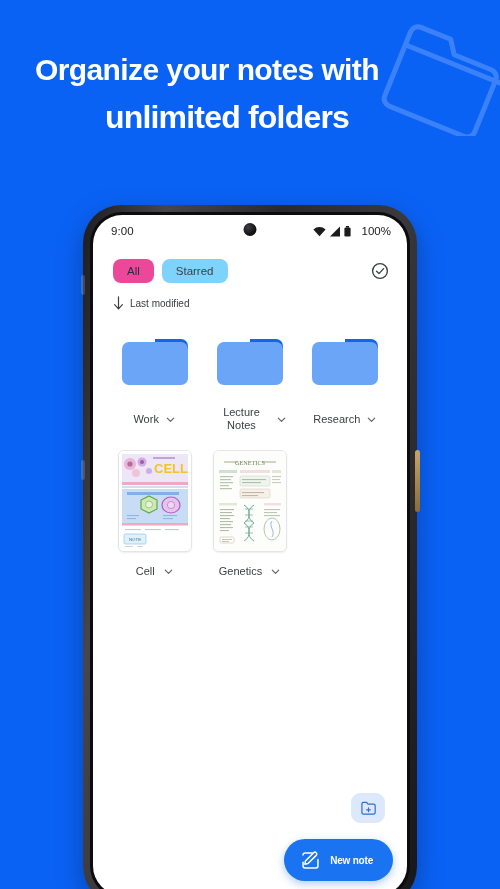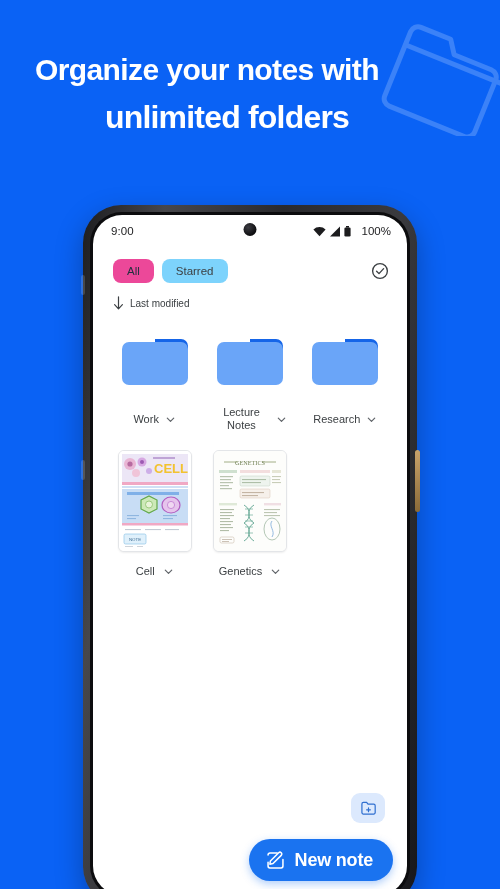--- a/index.html
+++ b/index.html
@@ -112,21 +112,21 @@
   
   .new-folder-btn{
     position:absolute;right:22px;bottom:72px;width:34px;height:30px;border-radius:9px;
     background:#dce9fd;display:flex;align-items:center;justify-content:center;
   }
   .fab{
     position:absolute;right:14px;bottom:14px;height:42px;border-radius:21px;
     background:#1a73f0;display:flex;align-items:center;gap:9px;padding:0 20px 0 16px;
     box-shadow:0 3px 8px rgba(26,115,240,0.35);
   }
-  .fab-label{color:#fff;font-size:18px;font-weight:bold;letter-spacing:-0.2px;}
+  .fab-label{color:#fff;font-size:10px;font-weight:bold;letter-spacing:-0.2px;}
 </style>
 </head>
 <body>
 
 <svg class="deco-folder" viewBox="0 0 150 150">
   <g transform="rotate(22 75 75)" fill="none" stroke="#3b82f8" stroke-width="5" stroke-linejoin="round">
     <path d="M42 52 h32 l9 13 h40 a8 8 0 0 1 8 8 v56 a8 8 0 0 1 -8 8 h-81 a8 8 0 0 1 -8 -8 v-69 a8 8 0 0 1 8 -8 z"></path>
     <path d="M34 74 h115"></path>
   </g>
 </svg>

